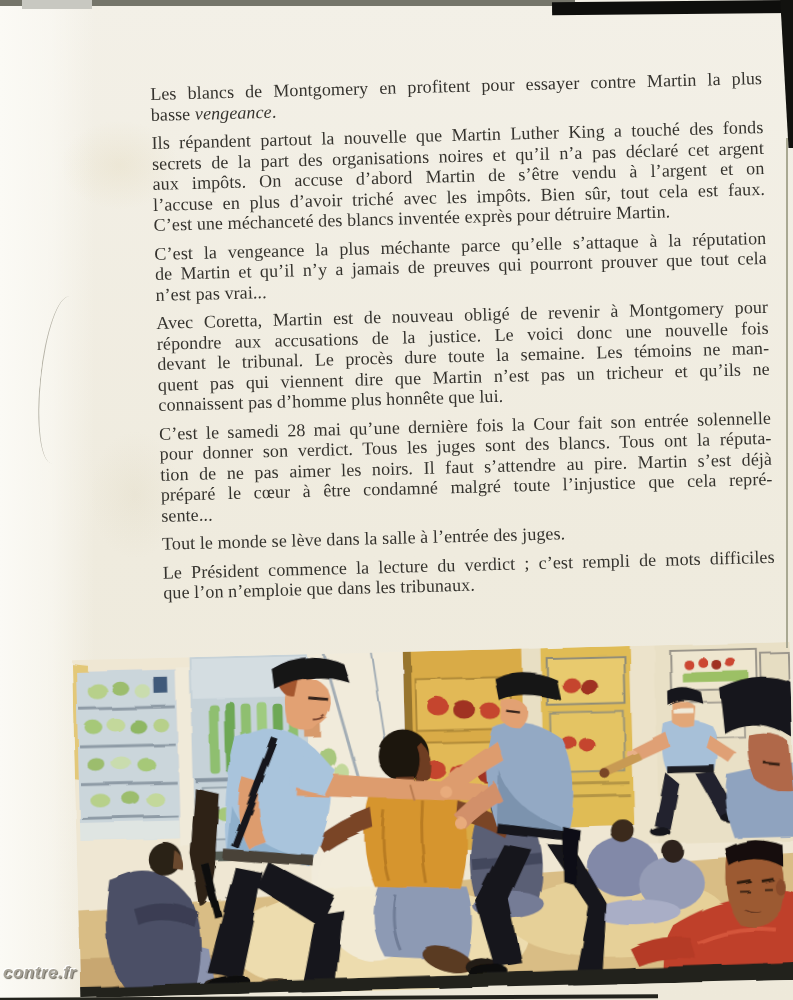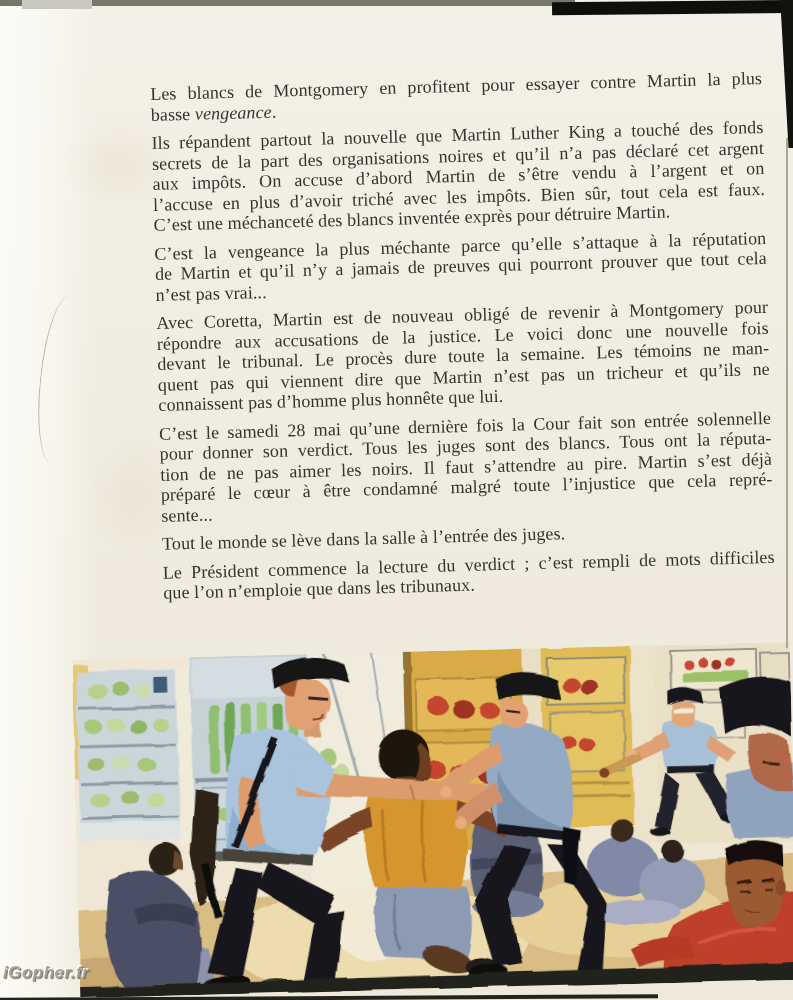--- a/index.html
+++ b/index.html
@@ -295,14 +295,14 @@
     </svg>
   </div>
 
   <div class="strip-top ztop"></div>
   <div class="strip-top-light ztop"></div>
   <div class="strip-top-black ztop"></div>
   <div class="corner-right-black ztop"></div>
   <div class="edge-right-line zmid"></div>
   <div class="bottom-edge ztop"></div>
 
-  <span class="watermark">iGopher.fr</span>
+  <span class="watermark">contre.fr</span>
 </div>
 
 </body></html>

